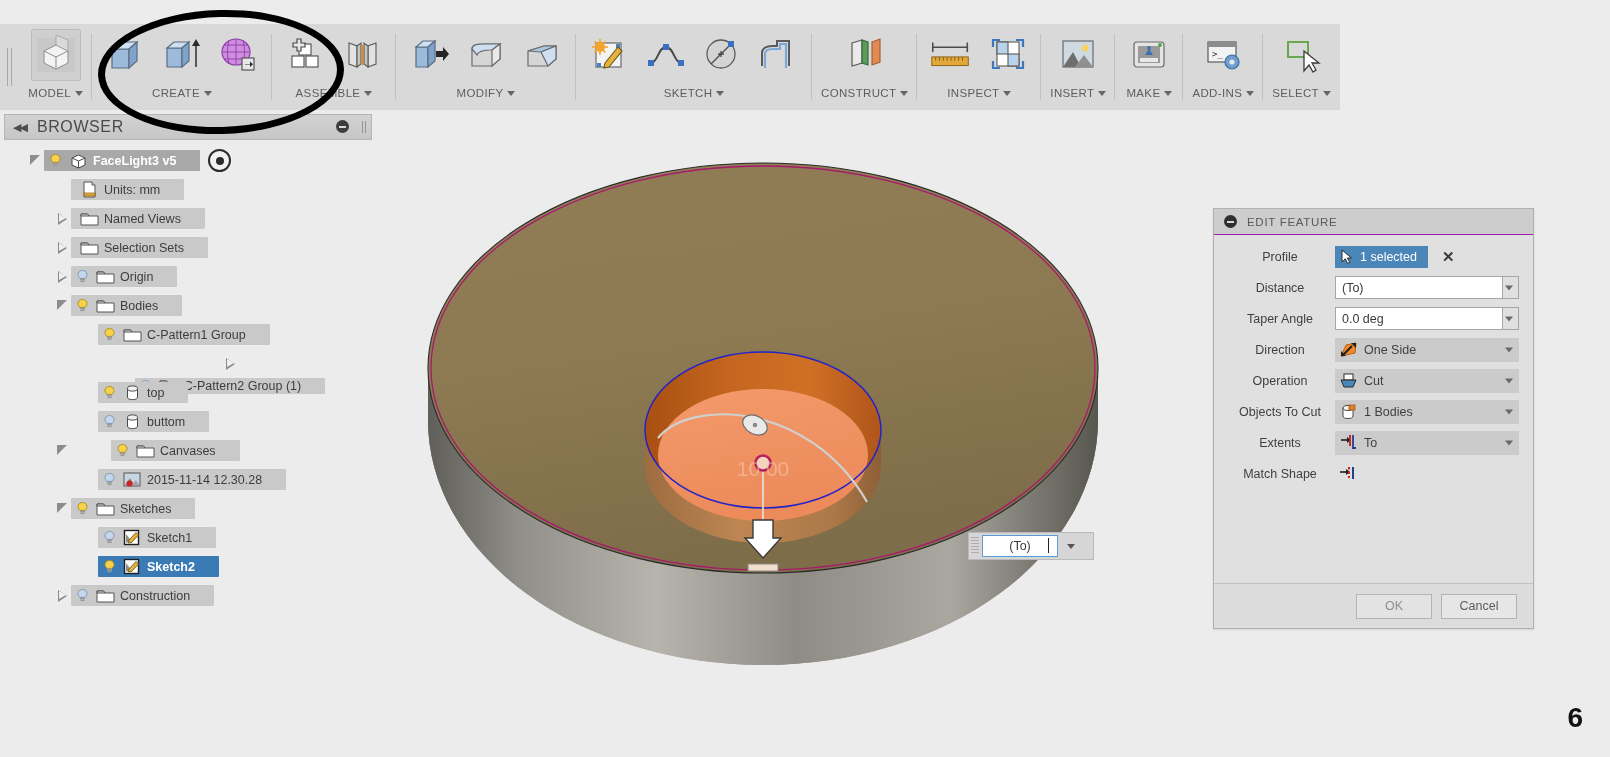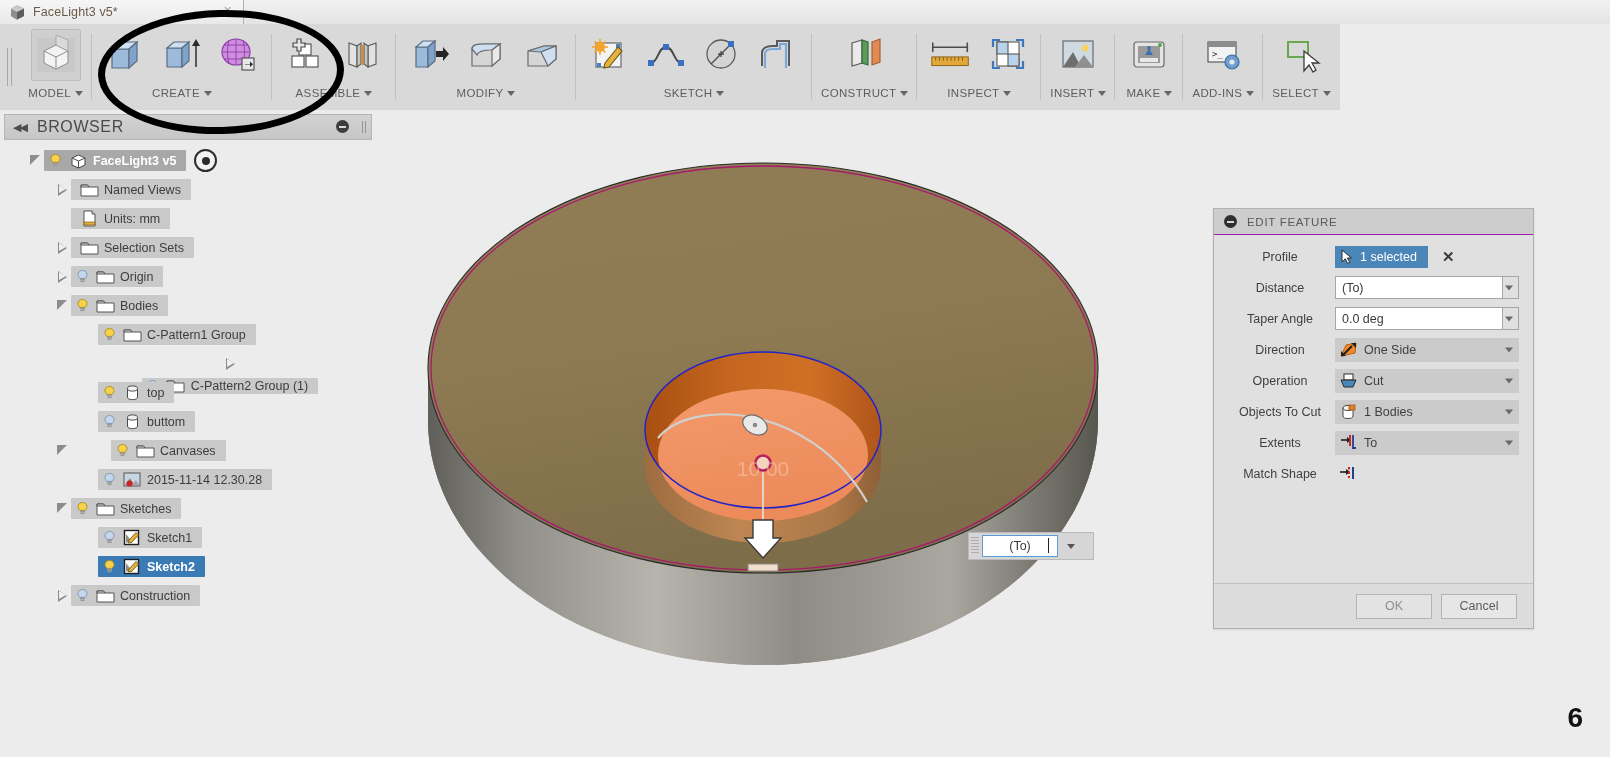--- a/index.html
+++ b/index.html
@@ -119,21 +119,21 @@
     content:"";position:absolute;left:-8px;top:-4.5px;
     width:0;height:0;border-top:4.5px solid transparent;border-bottom:4.5px solid transparent;
     border-left:7px solid #efefef;
   }
   .twist-open{
     width:0;height:0;border-left:10px solid #8d8d8d;border-bottom:10px solid transparent;
     transform:translateY(-1px);
   }
   .tpill{
     display:inline-flex;align-items:center;height:21px;
-    background:#c9c9c9;border-radius:1px;padding-right:10px;
+    background:#c9c9c9;border-radius:1px;padding-right:24px;
   }
   .tpill.root{background:#a8a8a8;}
   .tpill.sel{background:#3b7bb5;}
   .tbulb{width:22px;display:flex;align-items:center;justify-content:center;flex:none;}
   .ticon{width:24px;display:flex;align-items:center;justify-content:center;flex:none;}
   .tlabel{
     font-size:12.5px;color:#3d3d3d;white-space:nowrap;padding-left:3px;
   }
   .tpill.root .tlabel{color:#ffffff;font-weight:bold;}
   .tpill.sel .tlabel{color:#ffffff;font-weight:bold;}
@@ -225,34 +225,20 @@
     width:74px;height:23px;background:#e6e6e6;border:1px solid #b4b4b4;
     font-size:12.5px;color:#5c5c5c;display:flex;align-items:center;justify-content:center;
   }
   .dbtn.disabled{color:#8d8d8d;background:#e3e3e3;}
 </style>
 </head>
 <body>
 
 <div class="app">
 
-  <div class="titlebar">
-    <div class="tab-doc">
-      <span class="doc-cube">
-        <svg width="17" height="17" viewBox="0 0 17 17">
-          <polygon points="2,5 8,1.5 15,4.5 15,12 8,15.5 2,12" fill="#6f6f6f"></polygon>
-          <polygon points="2,5 8,8 8,15.5 2,12" fill="#8e8e8e"></polygon>
-          <polygon points="8,8 15,4.5 15,12 8,15.5" fill="#5d5d5d"></polygon>
-          <polygon points="2,5 8,1.5 15,4.5 8,8" fill="#c9c9c9"></polygon>
-        </svg>
-      </span>
-      <span class="doc-title">FaceLight3 v5*</span>
-      <span class="tab-close">×</span>
-    </div>
-  </div>
 
   <div class="ribbon">
     <div class="ribbon-inner">
 
       <div class="grip">
           <i></i>
           <i></i>
         </div>
 
       <div class="rgroup sep">
@@ -565,46 +551,46 @@
               <line x1="9.5" y1="8" x2="9.5" y2="15" stroke="#4a4a4a" stroke-width="1"></line>
             </svg>
           </span>
           <span class="tlabel">FaceLight3 v5</span>
         </span>
         <span class="troot-dot">
           <i></i>
         </span>
       </div>
       <div class="trow" style="padding-left: 53px;">
-        <span class="twist">
-          <span class="twist-closed"></span>
-        </span>
-        <span class="tpill">
-          <span style="width: 6px; display: inline-block;"></span>
-          <span class="ticon">
-            <svg width="19" height="16" viewBox="0 0 19 16">
-              <path d="M1 4 L1 14 L18 14 L18 5 L9 5 L7.5 3 L1 3 Z" fill="#fff" stroke="#555" stroke-width="1"></path>
-              <path d="M1 3 L7.5 3 L9 5 L1 5 Z" fill="#dcdcdc" stroke="#555" stroke-width="1"></path>
-            </svg>
-          </span>
-          <span class="tlabel">Named Views</span>
-        </span>
-      </div>
-      <div class="trow" style="padding-left: 53px;">
         <span class="twist"></span>
         <span class="tpill">
           <span style="width: 6px; display: inline-block;"></span>
           <span class="ticon">
             <svg width="17" height="17" viewBox="0 0 17 17">
               <path d="M3 1 L11 1 L14 4 L14 16 L3 16 Z" fill="#fff" stroke="#555" stroke-width="1"></path>
               <path d="M11 1 L11 4 L14 4" fill="#dcdcdc" stroke="#555" stroke-width="1"></path>
               <rect x="3" y="12" width="11" height="3" fill="#e3a83a" stroke="#8a6317" stroke-width=".7"></rect>
             </svg>
           </span>
           <span class="tlabel">Units: mm</span>
+        </span>
+      </div>
+      <div class="trow" style="padding-left: 53px;">
+        <span class="twist">
+          <span class="twist-closed"></span>
+        </span>
+        <span class="tpill">
+          <span style="width: 6px; display: inline-block;"></span>
+          <span class="ticon">
+            <svg width="19" height="16" viewBox="0 0 19 16">
+              <path d="M1 4 L1 14 L18 14 L18 5 L9 5 L7.5 3 L1 3 Z" fill="#fff" stroke="#555" stroke-width="1"></path>
+              <path d="M1 3 L7.5 3 L9 5 L1 5 Z" fill="#dcdcdc" stroke="#555" stroke-width="1"></path>
+            </svg>
+          </span>
+          <span class="tlabel">Named Views</span>
         </span>
       </div>
       <div class="trow" style="padding-left: 53px;">
         <span class="twist">
           <span class="twist-closed"></span>
         </span>
         <span class="tpill">
           <span style="width: 6px; display: inline-block;"></span>
           <span class="ticon">
             <svg width="19" height="16" viewBox="0 0 19 16">

